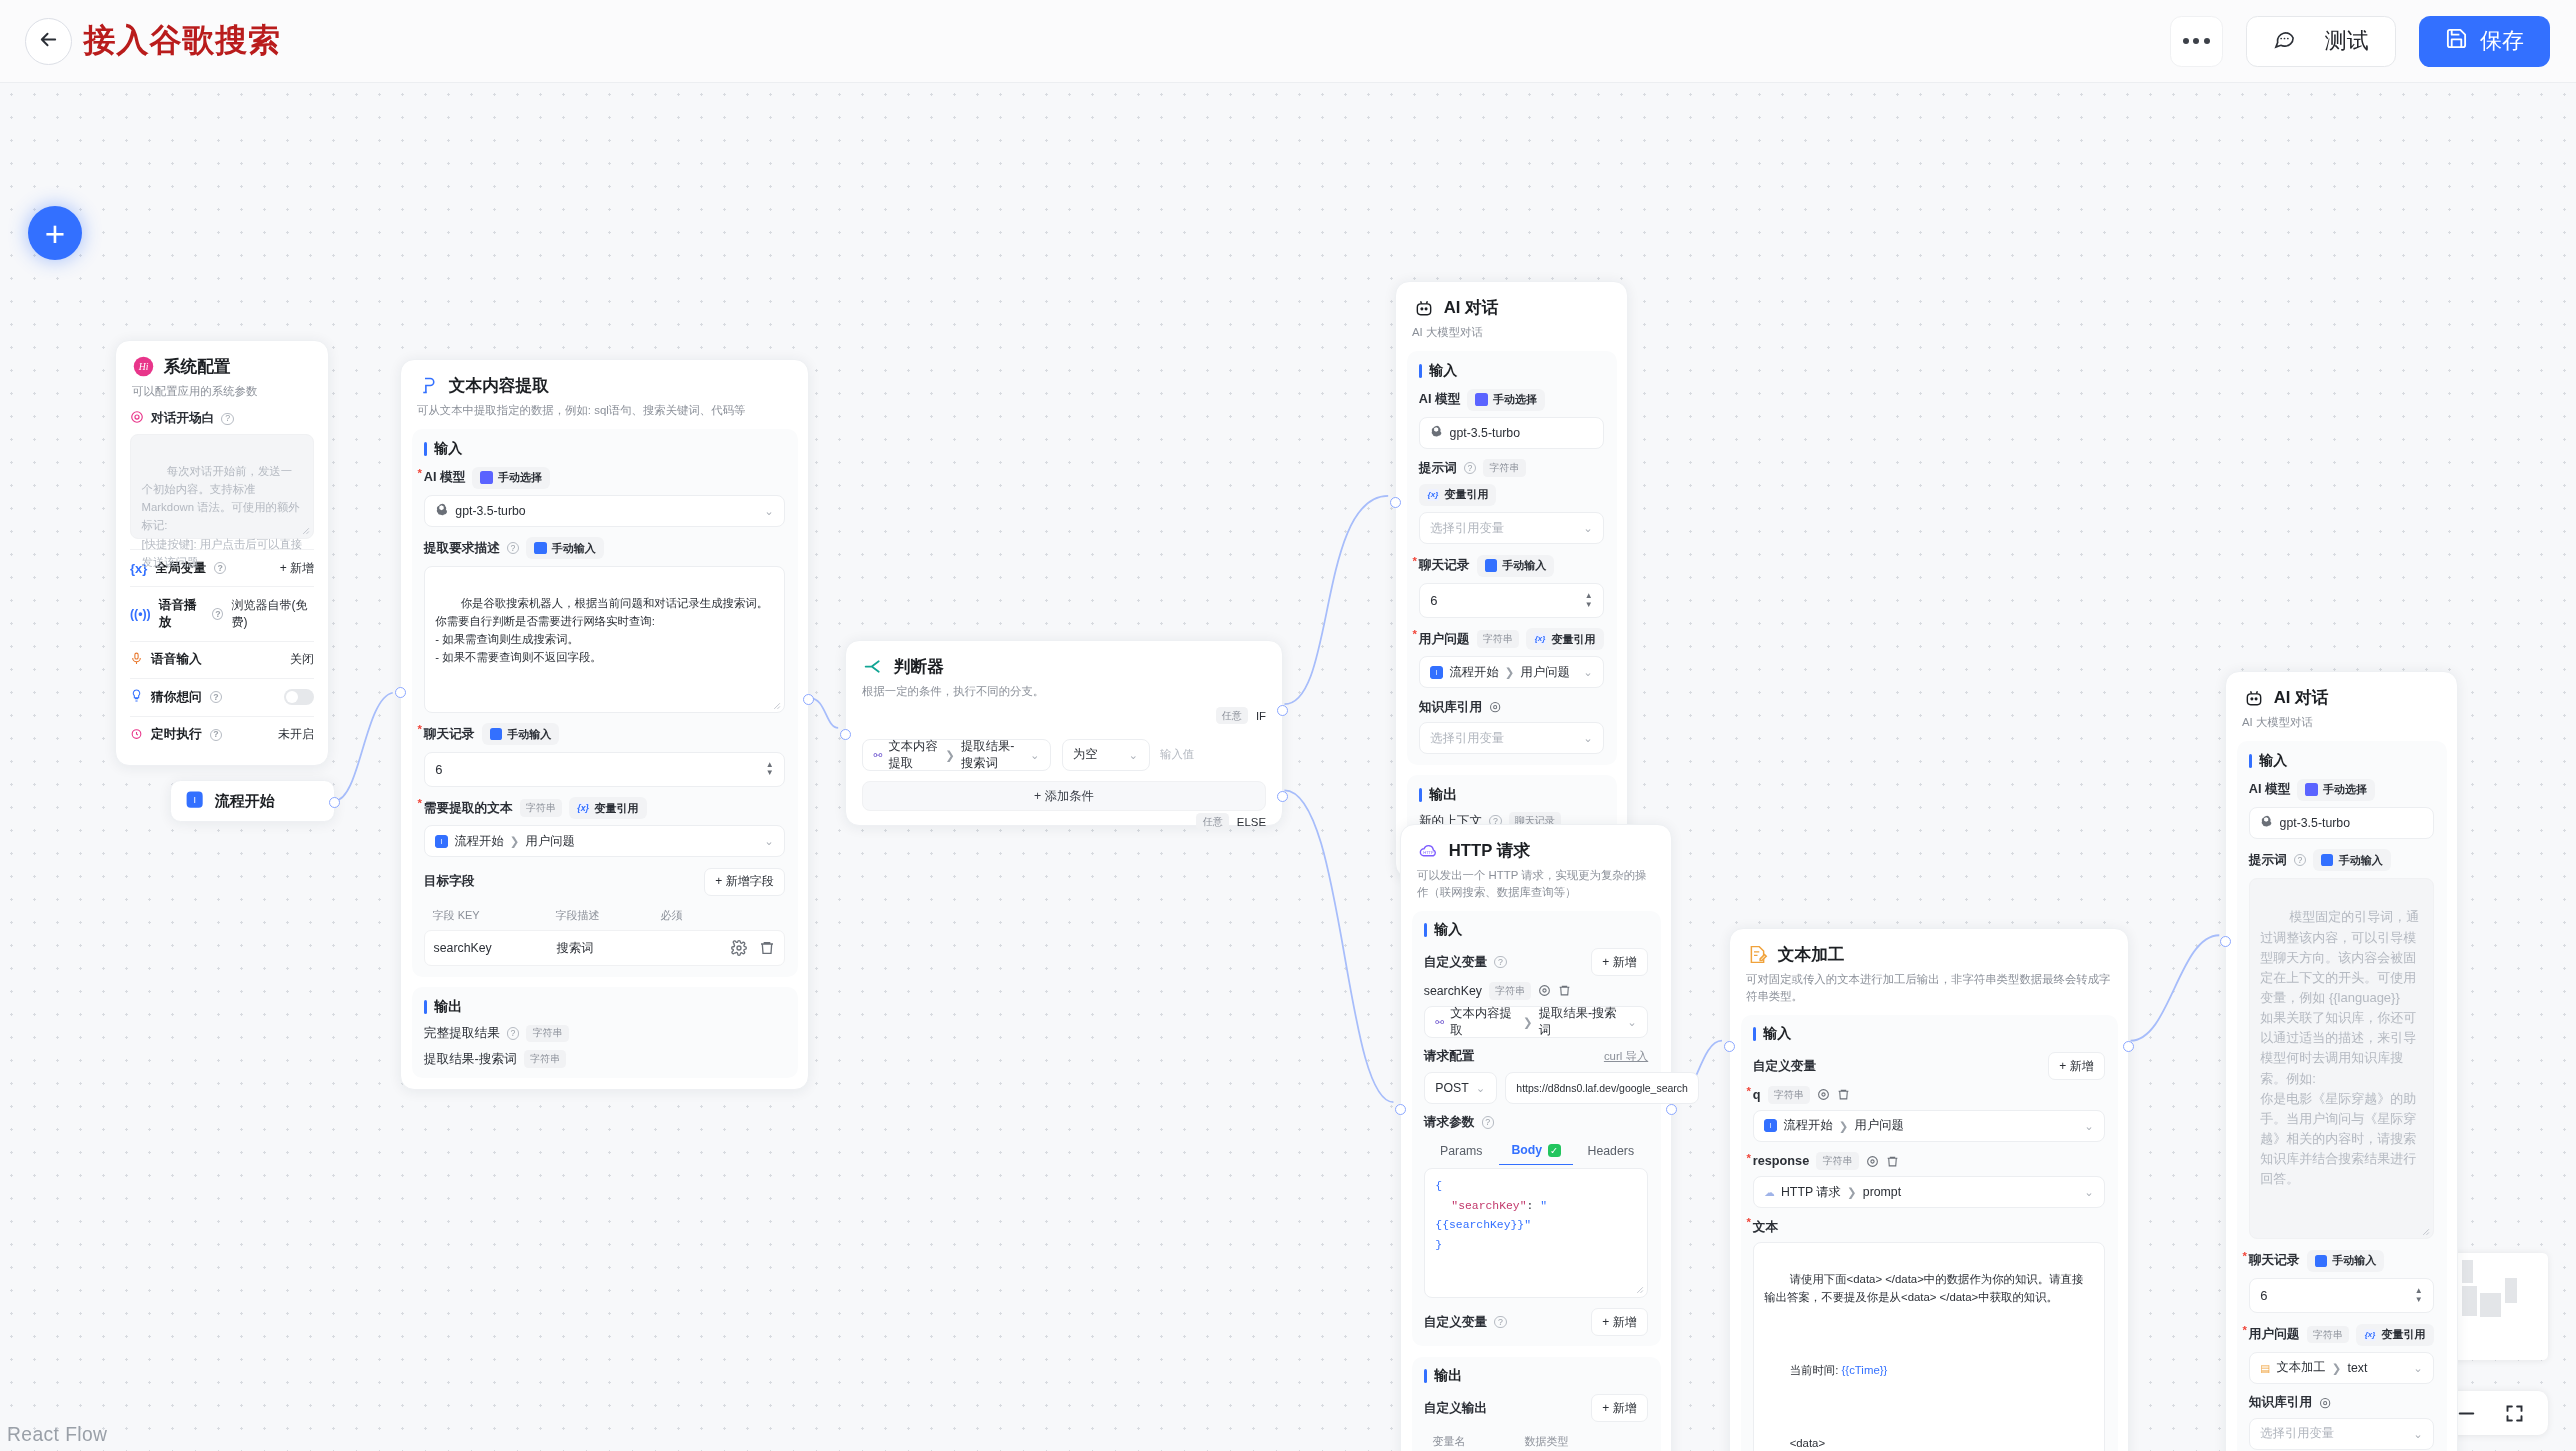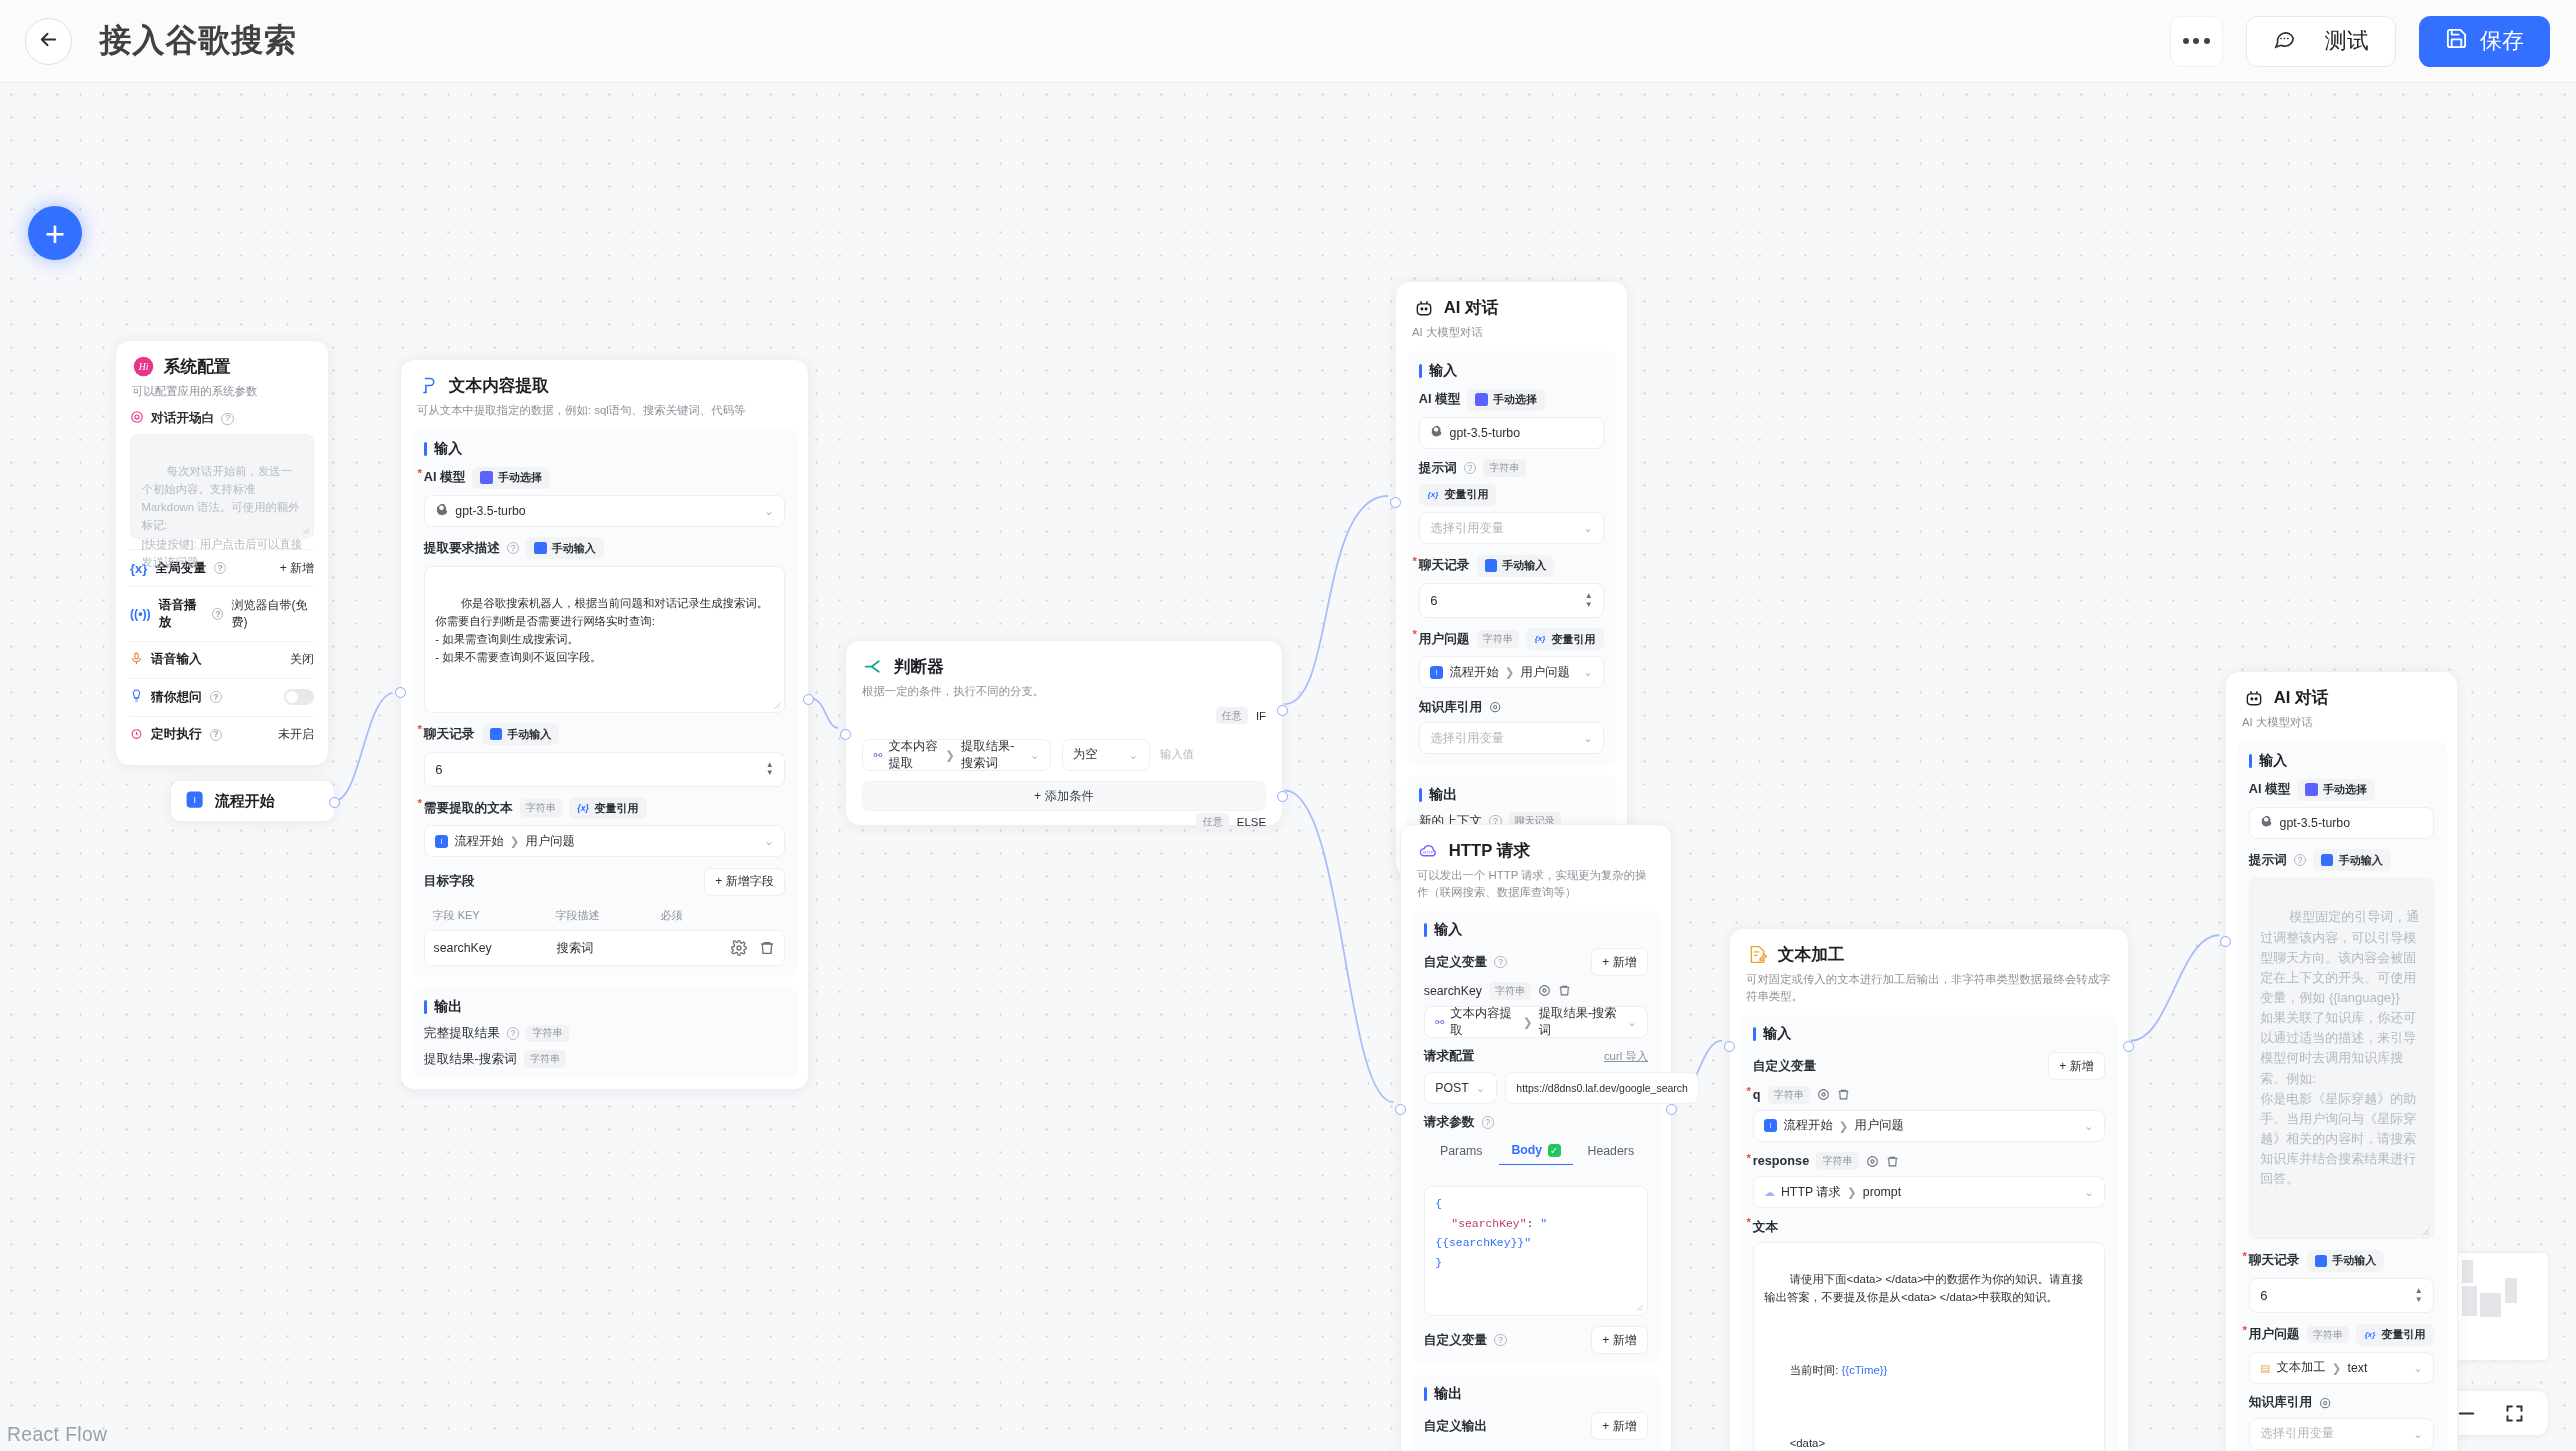--- a/index.html
+++ b/index.html
@@ -18,21 +18,21 @@
     z-index: 50;
   }
   .back-btn {
     width: 47px; height: 47px; margin-left: 24.6px;
     border: 0.9px solid #dcdfe6; border-radius: 50%;
     background: #fff; display: flex; align-items: center; justify-content: center;
     cursor: pointer;
   }
   .back-btn svg { width: 23px; height: 23px; }
   .page-title {
-    margin-left: 28px; font-size: 32px; font-weight: 600; color: #404040; letter-spacing: 0.9px;
+    margin-left: 12px; font-size: 32px; font-weight: 600; color: #b91c1c; letter-spacing: 0.9px;
   }
   .header-right {
     margin-left: auto; margin-right: 26px; display: flex; align-items: center; gap: 23px;
   }
   .dots-btn {
     width: 53px; height: 51px; background: #fff; border: 0.9px solid #f0f1f3;
     border-radius: 11.4px; display: flex; align-items: center; justify-content: center; gap: 4.4px;
     cursor: pointer;
   }
   .dots-btn i { width: 6.2px; height: 6.2px; border-radius: 50%; background: #3d4149; display: block; }
@@ -178,21 +178,21 @@
   .ctrls .cb { color: #2b2f36; cursor: pointer; display:flex; align-items:center; }
   
   .sc-row {
     display: flex; align-items: center; gap: 8px; padding: 9.7px 0;
     border-top: 0.9px solid #f0f1f3; font-size: 12.7px; color: #1c1f23; font-weight: 600;
   }
   .sc-row .val { margin-left: auto; font-size: 12px; color: #2b2f36; font-weight: 400; }
   .toggle { margin-left: auto; width: 30px; height: 16px; border-radius: 8.8px; background: #e6e8eb; position: relative; }
   .toggle::after { content:""; position:absolute; top:1.8px; left:1.8px; width:12.3px; height:12.3px; border-radius:50%; background:#fff; }
   
-  .tabs { display: flex; align-items: center; margin-bottom: 21px; }
+  .tabs { display: flex; align-items: center; margin-bottom: 3px; }
   .tabs .tab {
     flex: 1; text-align: center; font-size: 12.3px; color: #5a6069; padding: 6.2px 0; cursor: pointer;
   }
   .tabs .tab.active { color: #3370ff; font-weight: 700; border-bottom: 1.8px solid #3370ff; display:flex; align-items:center; justify-content:center; gap:5.3px;}
   .code {
     background: #fff; border: 0.9px solid #eceef1; border-radius: 8px; padding: 8.8px 10.5px;
     font-family: "Liberation Mono", "DejaVu Sans Mono", monospace; font-size: 11.4px;
     line-height: 1.7; min-height: 130px; position: relative; margin-bottom: 10.5px;
   }
   .c-brace { color: #3370ff; }

